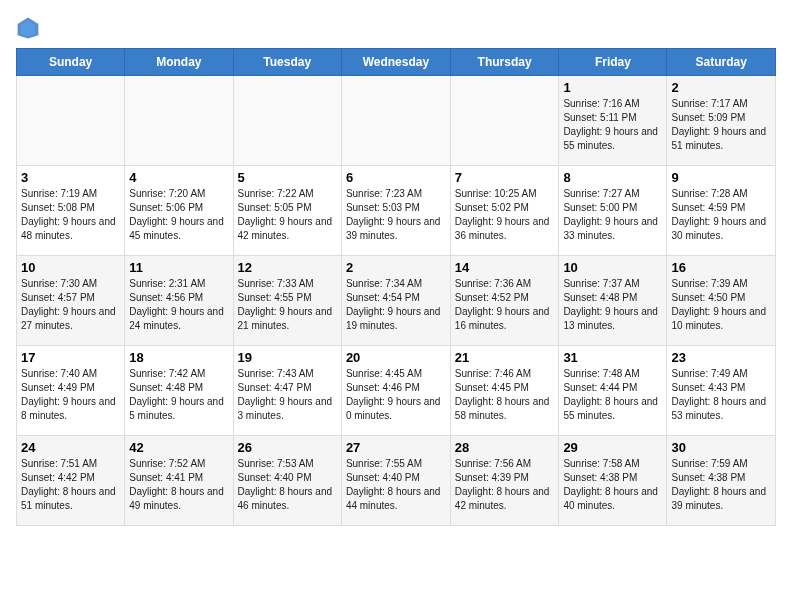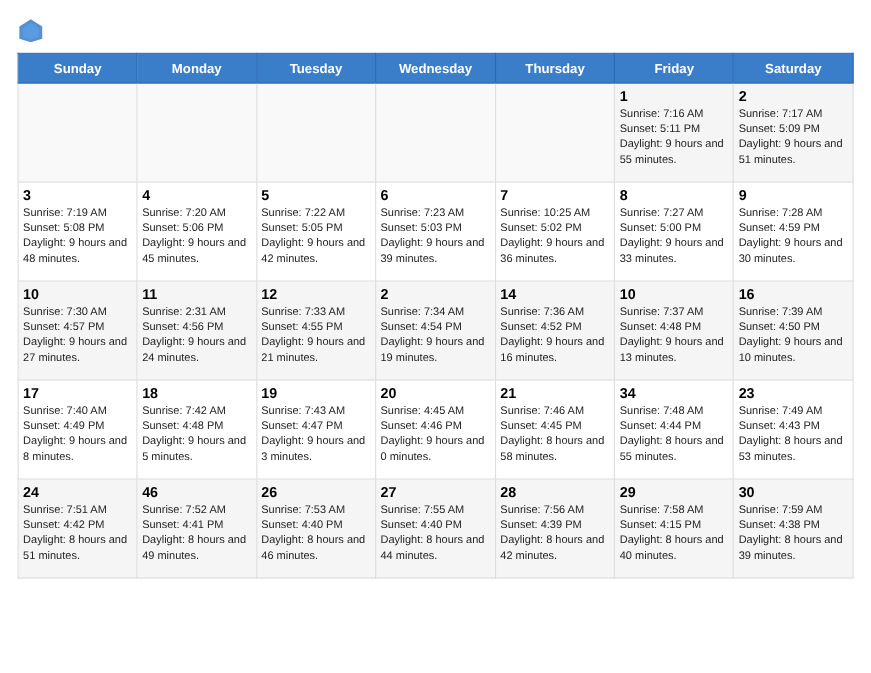--- a/index.html
+++ b/index.html
@@ -250,41 +250,41 @@
 Sunset: 4:46 PM
 Daylight: 9 hours and 0 minutes.</div>
         </td>
         <td>
           <span class="day-number">21</span>
           <div class="day-detail">Sunrise: 7:46 AM
 Sunset: 4:45 PM
 Daylight: 8 hours and 58 minutes.</div>
         </td>
         <td>
-          <span class="day-number">34</span>
+          <span class="day-number">31</span>
           <div class="day-detail">Sunrise: 7:48 AM
 Sunset: 4:44 PM
 Daylight: 8 hours and 55 minutes.</div>
         </td>
         <td>
           <span class="day-number">23</span>
           <div class="day-detail">Sunrise: 7:49 AM
 Sunset: 4:43 PM
 Daylight: 8 hours and 53 minutes.</div>
         </td>
       </tr>
       <tr>
         <td class="shaded">
           <span class="day-number">24</span>
           <div class="day-detail">Sunrise: 7:51 AM
 Sunset: 4:42 PM
 Daylight: 8 hours and 51 minutes.</div>
         </td>
         <td class="shaded">
-          <span class="day-number">46</span>
+          <span class="day-number">42</span>
           <div class="day-detail">Sunrise: 7:52 AM
 Sunset: 4:41 PM
 Daylight: 8 hours and 49 minutes.</div>
         </td>
         <td class="shaded">
           <span class="day-number">26</span>
           <div class="day-detail">Sunrise: 7:53 AM
 Sunset: 4:40 PM
 Daylight: 8 hours and 46 minutes.</div>
         </td>
@@ -296,21 +296,21 @@
         </td>
         <td class="shaded">
           <span class="day-number">28</span>
           <div class="day-detail">Sunrise: 7:56 AM
 Sunset: 4:39 PM
 Daylight: 8 hours and 42 minutes.</div>
         </td>
         <td class="shaded">
           <span class="day-number">29</span>
           <div class="day-detail">Sunrise: 7:58 AM
-Sunset: 4:15 PM
+Sunset: 4:38 PM
 Daylight: 8 hours and 40 minutes.</div>
         </td>
         <td class="shaded">
           <span class="day-number">30</span>
           <div class="day-detail">Sunrise: 7:59 AM
 Sunset: 4:38 PM
 Daylight: 8 hours and 39 minutes.</div>
         </td>
       </tr>
     </tbody>

